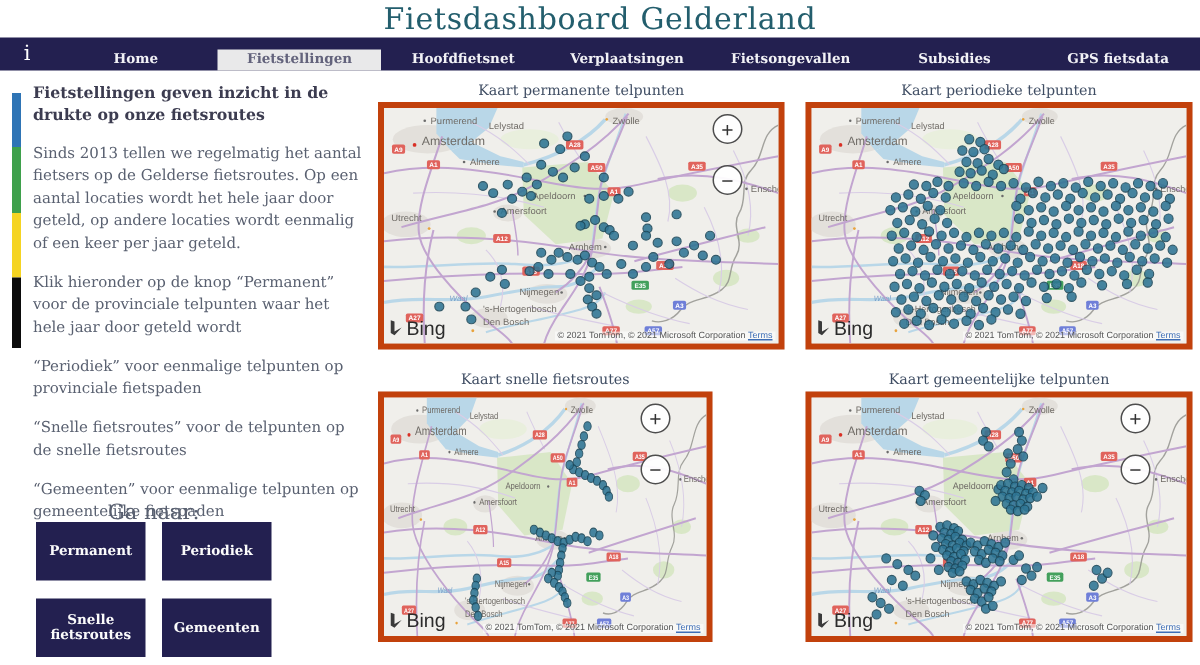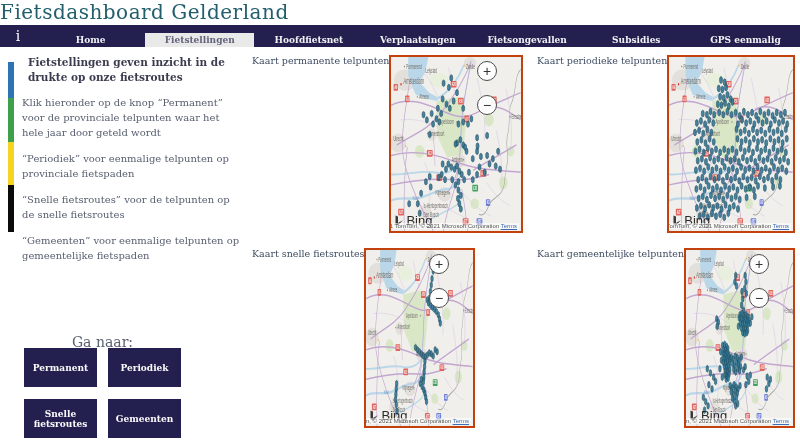--- a/index.html
+++ b/index.html
@@ -2,49 +2,49 @@
 <html><head>
 <meta charset="utf-8">
 <style>
   * { margin:0; padding:0; box-sizing:border-box; }
   html,body { background:#fff; }
   #app { position:relative; width:800px; height:443px; background:#fff; overflow:hidden;
          font-family:"DejaVu Serif", serif; }
 
   
   .page-title { position:absolute; top:0; left:0; width:100%; height:24px;
-    text-align:left; font-size:20px; color:#235e6d; letter-spacing:0.5px; }
+    text-align:center; font-size:20px; color:#235e6d; letter-spacing:0.5px; }
   .nav { position:absolute; top:25px; left:0; width:100%; height:22px;
     background:#232050; display:flex; align-items:stretch; }
   .nav-info { width:36px; display:flex; align-items:center; justify-content:center;
     color:#fff; font-size:14px; cursor:pointer; }
   .nav-item { flex:1; display:flex; align-items:center; justify-content:center;
     color:#f2f2f6; font-size:9px; font-weight:bold; cursor:pointer;margin-top:8px; }
   .nav-item.active { background:#e9e9ea; color:#63637c; }
 
   
   .legend-bar { position:absolute; left:8px; top:62px; width:6px; }
   .legend-seg { width:6px; }
   .sidebar-text { position:absolute; left:22px; top:55px; width:220px; color:#596070; }
-  .sidebar-text h2 { font-size:10.5px; line-height:1.45; color:#3c3c50; margin-bottom:10px;margin-left:6px; }
+  .sidebar-text h2 { font-size:10.5px; line-height:1.45; color:#3c3c50; margin-bottom:10px; }
   .sidebar-text p { font-size:10px; line-height:1.5; margin-bottom:11px; }
   .go-label { position:absolute; left:24px; top:334px; width:157px; text-align:center;
     font-size:14px; color:#596070; }
   .btn-grid { position:absolute; left:24px; top:348px; width:157px;
     display:grid; grid-template-columns:73px 73px; grid-template-rows:39px 39px;
     column-gap:11px; row-gap:12px; }
   .nav-btn { background:#232050; color:#fbfbfb; font-size:9px; font-weight:bold;
     display:flex; align-items:center; justify-content:center; text-align:center;
     cursor:pointer; font-family:"DejaVu Serif", serif; padding:2px; }
 
   
-  .panel { position:absolute; display:flex; flex-direction:row; }
+  .panel { position:absolute; display:flex; flex-direction:column; }
   .panel-title { height:13px; text-align:center; font-size:9.5px; color:#3f4d63; }
   .map-canvas { position:relative; flex:1; background:#f0efeb; overflow:hidden;
-    border:2px solid #c2410c; }
+    border:4px solid #c2410c; }
   .map-canvas > svg.basemap { position:absolute; inset:0; width:100%; height:100%; }
   .zoom-btn { position:absolute; right:24px; width:20px; height:20px; border-radius:50%;
     background:rgba(255,255,255,0.93); border:1px solid #4d4d4d; color:#333;
     display:flex; align-items:center; justify-content:center;
     font-family:"Liberation Sans", sans-serif; font-size:14px; line-height:1; cursor:pointer; z-index:5; }
   .zoom-in { top:4px; } .zoom-out { top:38px; }
   .bing { position:absolute; left:4px; bottom:3px; display:flex; align-items:center; gap:2px;
     font-family:"Liberation Sans", sans-serif; font-size:13px; color:#2b2b2b; z-index:5; cursor:pointer; }
   .attribution { position:absolute; right:2px; bottom:2px; z-index:5;
     font-family:"Liberation Sans", sans-serif; font-size:6px; color:#555;
@@ -60,32 +60,33 @@
   <div class="page-title">Fietsdashboard Gelderland</div>
 
   <div class="nav">
     <div class="nav-info">i</div>
     <div class="nav-item">Home</div>
     <div class="nav-item active">Fietstellingen</div>
     <div class="nav-item">Hoofdfietsnet</div>
     <div class="nav-item">Verplaatsingen</div>
     <div class="nav-item">Fietsongevallen</div>
     <div class="nav-item">Subsidies</div>
-    <div class="nav-item">GPS eenmalig</div>
+    <div class="nav-item">GPS fietsdata</div>
   </div>
 
   <div class="legend-bar">
     <div class="legend-seg" style="background: rgb(46, 116, 181); height: 36px;"></div>
     <div class="legend-seg" style="background: rgb(62, 160, 75); height: 44px;"></div>
     <div class="legend-seg" style="background: rgb(245, 212, 34); height: 43px;"></div>
     <div class="legend-seg" style="background: rgb(11, 11, 11); height: 47px;"></div>
   </div>
 
   <div class="sidebar-text">
     <h2>Fietstellingen geven inzicht in de drukte op onze fietsroutes</h2>
+    <p>Sinds 2013 tellen we regelmatig het aantal fietsers op de Gelderse fietsroutes. Op een aantal locaties wordt het hele jaar door geteld, op andere locaties wordt eenmalig of een keer per jaar geteld.</p>
     <p>Klik hieronder op de knop “Permanent” voor de provinciale telpunten waar het hele jaar door geteld wordt</p>
     <p>“Periodiek” voor eenmalige telpunten op provinciale fietspaden</p>
     <p>“Snelle fietsroutes” voor de telpunten op de snelle fietsroutes</p>
     <p>“Gemeenten” voor eenmalige telpunten op gemeentelijke fietspaden</p>
   </div>
 
   <div class="go-label">Ga naar:</div>
   <div class="btn-grid">
     <div class="nav-btn">Permanent</div>
     <div class="nav-btn">Periodiek</div>

